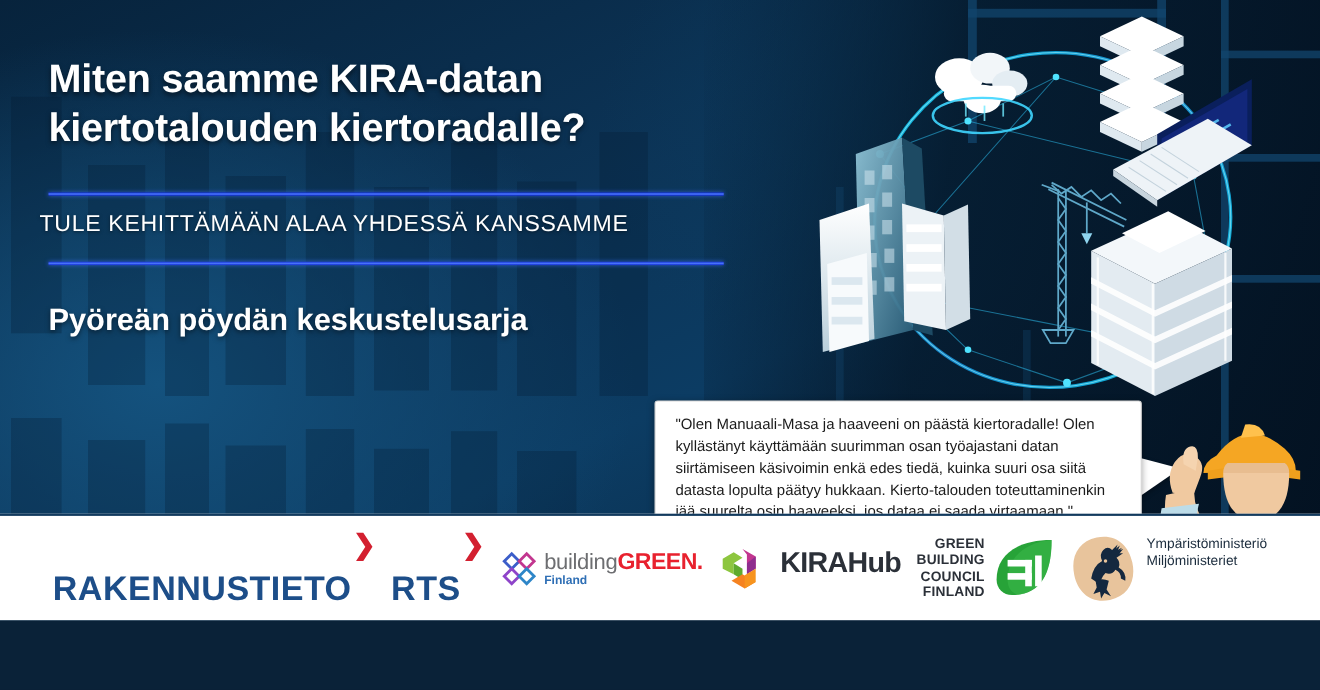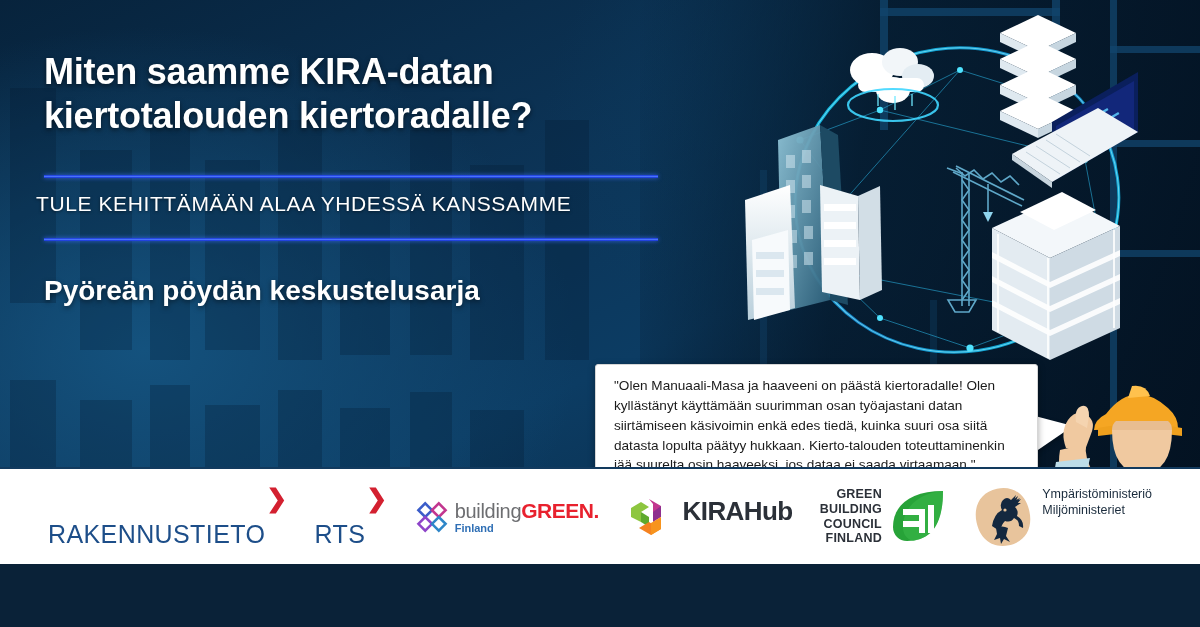--- a/index.html
+++ b/index.html
@@ -77,21 +77,21 @@
 
   
   .footer {
     position:absolute; left:0; bottom:0; width:1200px; height:97px;
     background:#fff; border-top:2px solid #123a5e;
     display:flex; align-items:center;
   }
   .logos { display:flex; align-items:center; gap:0; width:100%; padding:0 34px; }
   .logo { display:flex; }
 
-  .rt-word { font-size:25px; font-weight:400; color:#1d4e89; letter-spacing:.4px;margin-top:36px; }
+  .rt-word { font-size:31px; font-weight:700; color:#1d4e89; letter-spacing:.4px;margin-top:36px; }
   .chev { color:#d32030; font-size:25px; font-weight:700; margin-left:1px; }
 
   .bs-mark { width:34px; height:34px; position:relative; margin-right:6px; }
   .bs-text { line-height:1; }
   .bs-building { font-size:20px; color:#6d6e71; font-weight:400; letter-spacing:-.3px; }
   .bs-smart { font-size:21px; color:#e8212e; font-weight:700; letter-spacing:-.5px; }
   .bs-dot { color:#e8212e; font-size:21px; font-weight:700; }
   .bs-finland { font-size:11px; color:#2f6fb5; font-weight:600; margin-top:2px; }
 
   .kh-text { font-size:26px; font-weight:700; color:#2b3038; letter-spacing:-.6px; margin-left:12px; }

